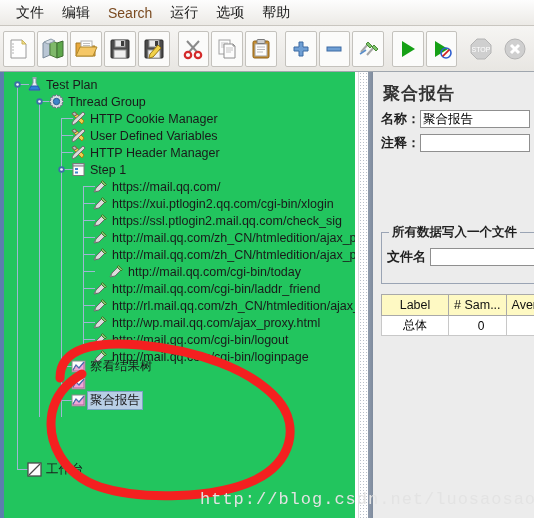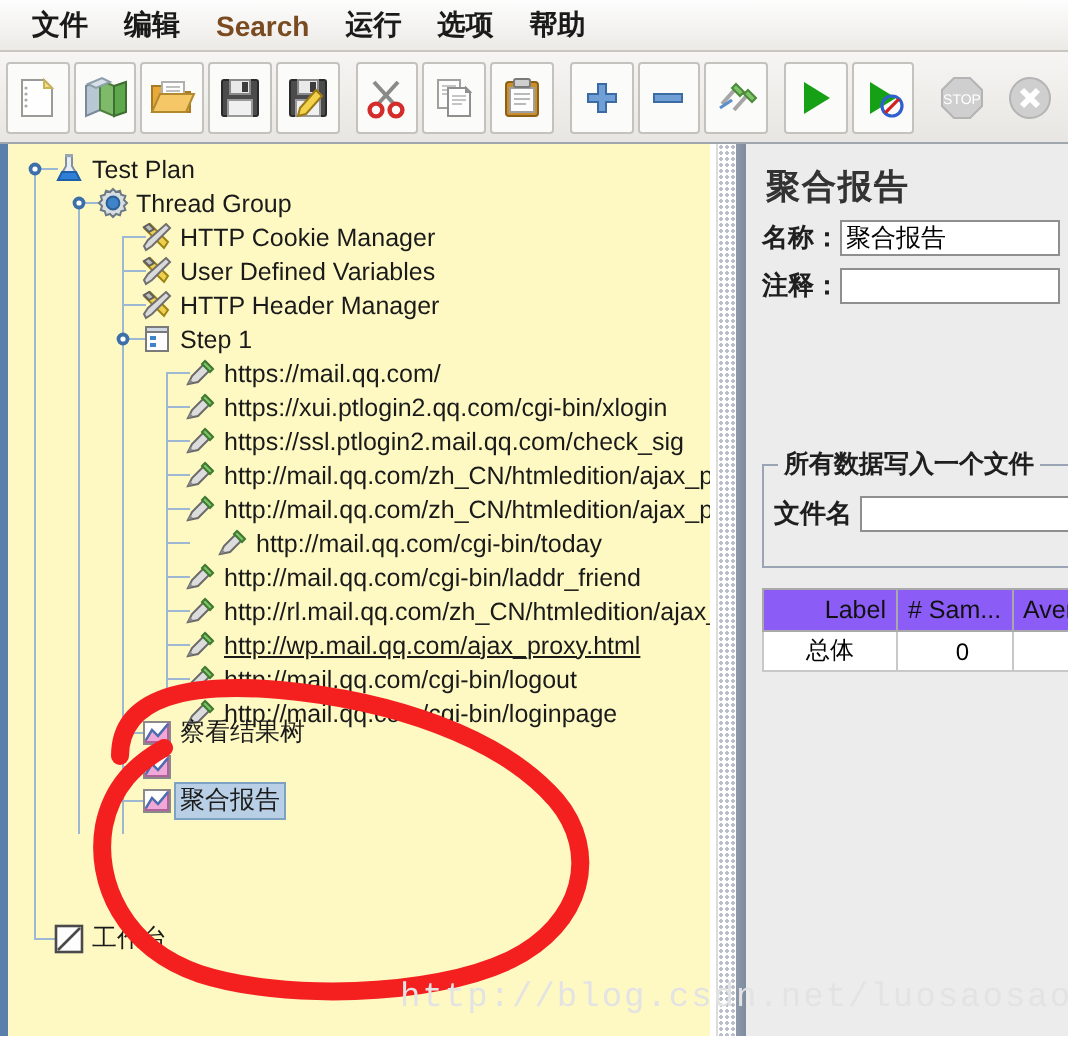--- a/index.html
+++ b/index.html
@@ -11,21 +11,21 @@
     position:relative;
   }
   
   #menubar{
     position:absolute;left:0;top:0;width:534px;height:26px;
     background:linear-gradient(#fdfdfd,#eceae6);
     border-bottom:1px solid #c9c6c0;
     display:flex;align-items:center;padding-left:8px;box-sizing:border-box;
   }
   .menu-item{
-    font-size:14px;font-weight:bold;color:#1a1a1a;
+    font-size:14px;font-weight:normal;color:#1a1a1a;
     padding:2px 8px;margin-right:2px;white-space:nowrap;cursor:default;
   }
   .menu-item.accent{color:#7a4a20;}
   
   #toolbar{
     position:absolute;left:0;top:26px;width:534px;height:46px;
     background:linear-gradient(#f6f5f3,#e8e6e2);
     border-bottom:1px solid #9fa6ae;
     display:flex;align-items:center;box-sizing:border-box;padding:0 2px;
   }
@@ -35,21 +35,21 @@
     border-radius:2px;
     display:flex;align-items:center;justify-content:center;
     box-sizing:border-box;cursor:default;position:relative;
   }
   .tb-sep{width:7px;height:36px;}
   .tb-btn.plain{border:1px solid transparent;background:transparent;}
   .tb-btn svg{display:block;}
   
   #tree-panel{
     position:absolute;left:0;top:72px;width:355px;height:456px;
-    background:#fef9c3;overflow:hidden;
+    background:#22c55e;overflow:hidden;
     border-left:4px solid #5b7fad;
     box-sizing:border-box;
   }
   #vscroll{
     position:absolute;left:358px;top:72px;width:10px;height:456px;
     background:#ffffff;
     background-image:
       radial-gradient(#b9c0c9 40%, transparent 41%);
     background-size:3px 3px;
     border-left:1px solid #dcdcdc;border-right:1px solid #dcdcdc;
@@ -99,23 +99,23 @@
     position:absolute;left:16px;top:152px;background:#ececec;
     padding:0 3px;font-size:12.5px;font-weight:bold;color:#1f1f1f;
     white-space:nowrap;
   }
   
   #rtable{
     position:absolute;left:8px;top:222px;width:180px;
     border-collapse:collapse;font-size:12px;
   }
   #rtable th{
-    background:#8b5cf6;border:1px solid #a9a9a9;
+    background:#fef9c3;border:1px solid #a9a9a9;
     font-weight:normal;font-size:12.5px;color:#111;
-    height:20px;padding:0 5px;text-align:right;white-space:nowrap;
+    height:20px;padding:0 5px;text-align:center;white-space:nowrap;
   }
   #rtable td{
     background:#fff;border:1px solid #c8c8c8;border-top:none;
     height:19px;padding:0 21px;white-space:nowrap;
   }
   #rtable td.num{text-align:right;}
   
   #annotation{position:absolute;left:0;top:0;width:534px;height:528px;pointer-events:none;}
   #watermark{
     position:absolute;left:200px;top:490px;
@@ -498,21 +498,21 @@
   <div class="tnode" style="left:88px;top:225px;">
     <span class="ticon">
       <svg width="17" height="17" viewBox="0 0 17 17">
         <path d="M2 14 L4 10 L11 3 L14 6 L7 13 Z" fill="#dcdcdc" stroke="#6a6a6a"></path>
         <path d="M10.5 2.5 L14.5 6.5 L13 8 L9 4 Z" fill="#7ec46a" stroke="#3f7a2f"></path>
         <path d="M2 14 L4.5 13 L3 11.5 Z" fill="#8a8a8a"></path>
       </svg>
     </span>
     <span class="lbl">http://rl.mail.qq.com/zh_CN/htmledition/ajax_proxy</span>
   </div>
-  <div class="tnode" style="left:88px;top:242px;text-decoration:underline;">
+  <div class="tnode" style="left:88px;top:242px;">
     <span class="ticon">
       <svg width="17" height="17" viewBox="0 0 17 17">
         <path d="M2 14 L4 10 L11 3 L14 6 L7 13 Z" fill="#dcdcdc" stroke="#6a6a6a"></path>
         <path d="M10.5 2.5 L14.5 6.5 L13 8 L9 4 Z" fill="#7ec46a" stroke="#3f7a2f"></path>
         <path d="M2 14 L4.5 13 L3 11.5 Z" fill="#8a8a8a"></path>
       </svg>
     </span>
     <span class="lbl">http://wp.mail.qq.com/ajax_proxy.html</span>
   </div>
   <div class="tnode" style="left:88px;top:259px;">

